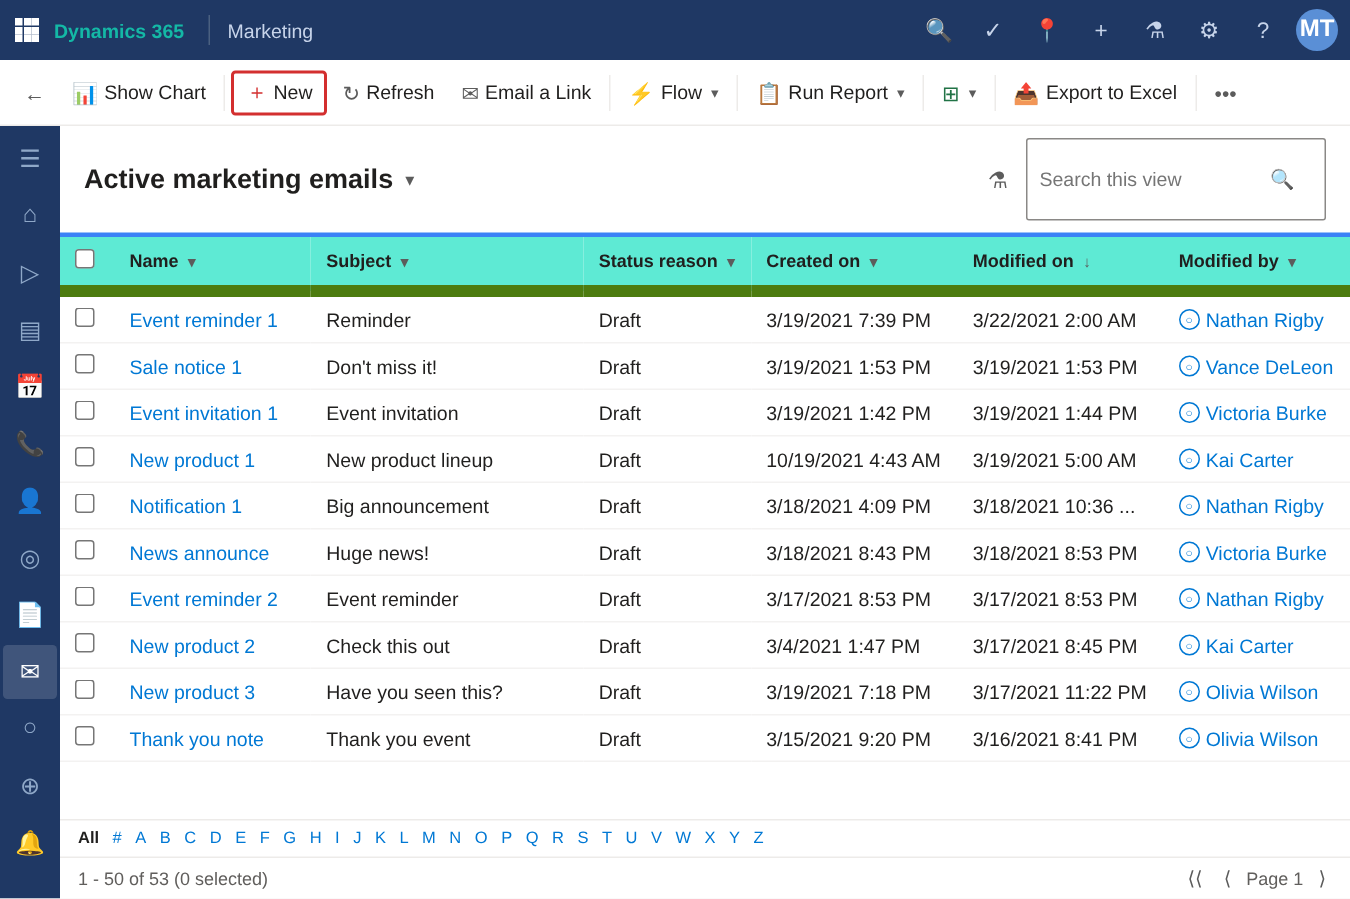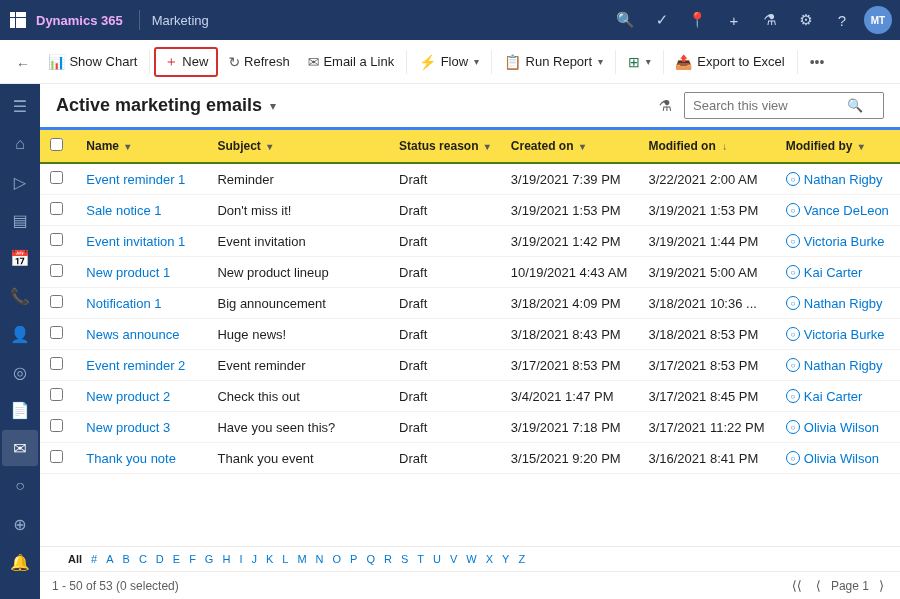--- a/index.html
+++ b/index.html
@@ -5,26 +5,26 @@
     * { box-sizing: border-box; margin: 0; padding: 0; font-family: 'Segoe UI', sans-serif; }
     body { width: 900px; height: 599px; overflow: hidden; background: #f3f2f1; }
 
     
     .topbar {
       display: flex; align-items: center;
       background: #1f3864; color: white;
       height: 40px; padding: 0 8px; gap: 8px;
     }
     .topbar-grid { width: 20px; height: 20px; cursor: pointer; display: flex; align-items: center; justify-content: center; }
-    .topbar-logo { font-size: 13px; font-weight: 600; color: #f0abfc; margin-right: 4px; }
+    .topbar-logo { font-size: 13px; font-weight: 600; color: #14b8a6; margin-right: 4px; }
     .topbar-app { font-size: 13px; color: #c7d4ea; }
     .topbar-divider { width: 1px; height: 20px; background: #4a6080; margin: 0 4px; }
     .topbar-spacer { flex: 1; }
     .topbar-icon { width: 28px; height: 28px; display: flex; align-items: center; justify-content: center; cursor: pointer; color: #c7d4ea; font-size: 15px; border-radius: 3px; }
-    .topbar-avatar { width: 28px; height: 28px; border-radius: 50%; background: #5a8fd6; display: flex; align-items: center; justify-content: center; font-size: 10px; font-weight: 600; color: white; cursor: pointer; }
+    .topbar-avatar { width: 28px; height: 28px; border-radius: 50%; background: #5a8fd6; display: flex; align-items: center; justify-content: center; font-size: 16px; font-weight: 600; color: white; cursor: pointer; }
 
     
     .cmdbar {
       display: flex; align-items: center;
       background: white; border-bottom: 1px solid #edebe9;
       height: 44px; padding: 0 8px; gap: 2px;
     }
     .cmd-btn {
       display: flex; align-items: center; gap: 4px;
       padding: 4px 8px; border-radius: 3px; cursor: pointer;
@@ -57,31 +57,31 @@
     .view-header {
       display: flex; align-items: center; padding: 8px 16px;
       border-bottom: 3px solid #3b82f6; gap: 8px; background: white;
     }
     .view-title { font-size: 18px; font-weight: 600; color: #201f1e; }
     .view-chevron { font-size: 12px; color: #5c5c5c; cursor: pointer; }
     .view-spacer { flex: 1; }
     .filter-icon { font-size: 15px; color: #5c5c5c; cursor: pointer; padding: 4px; }
     .search-box {
       display: flex; align-items: center; border: 1px solid #8a8886;
-      border-radius: 2px; padding: 5px 8px; gap: 4px; width: 200px;
+      border-radius: 2px; padding: 19px 8px; gap: 4px; width: 200px;
     }
     .search-box input {
       border: none; outline: none; font-size: 13px; color: #201f1e; width: 150px; background: transparent;
     }
     .search-icon { font-size: 13px; color: #5c5c5c; }
 
     
     .table-wrap { flex: 1; overflow-y: auto; overflow-x: hidden; }
     table { width: 100%; border-collapse: collapse; font-size: 13px; }
-    thead tr { background: #fde047; border-bottom: 2px solid #4d7c0f; }
+    thead tr { background: #5eead4; border-bottom: 8px solid #4d7c0f; }
     th {
       text-align: left; padding: 8px 10px; font-weight: 600; color: #201f1e;
       border-bottom: 1px solid #edebe9; white-space: nowrap; cursor: pointer;
       font-size: 12px; user-select: none;
     }
     th .sort-icon { font-size: 10px; color: #5c5c5c; margin-left: 3px; }
     th:first-child { width: 36px; }
     td { padding: 7px 10px; color: #201f1e; border-bottom: 1px solid #f3f2f1; white-space: nowrap; }
     .col-check { width: 36px; }
     .col-name { width: 130px; }
@@ -91,21 +91,21 @@
     .col-modified { width: 130px; }
     .col-modby { width: 120px; }
     .link-cell { color: #0078d4; cursor: pointer; }
     .user-cell { display: flex; align-items: center; gap: 4px; color: #0078d4; }
     .user-dot { width: 14px; height: 14px; border-radius: 50%; border: 1.5px solid #0078d4; font-size: 8px; display: flex; align-items: center; justify-content: center; color: #0078d4; }
     input[type=checkbox] { cursor: pointer; }
 
     
     .alpha-bar {
       display: flex; align-items: center; background: white;
-      border-top: 1px solid #edebe9; padding: 4px 24px; gap: 1px; flex-wrap: nowrap;
+      border-top: 1px solid #edebe9; padding: 4px 8px; gap: 1px; flex-wrap: nowrap;
       overflow: hidden;
     }
     .alpha-item {
       font-size: 11px; color: #0078d4; padding: 2px 4px; cursor: pointer; border-radius: 2px;
     }
     .alpha-item.alpha-all { font-weight: 600; color: #201f1e; }
 
     
     .statusbar {
       display: flex; align-items: center; justify-content: space-between;

